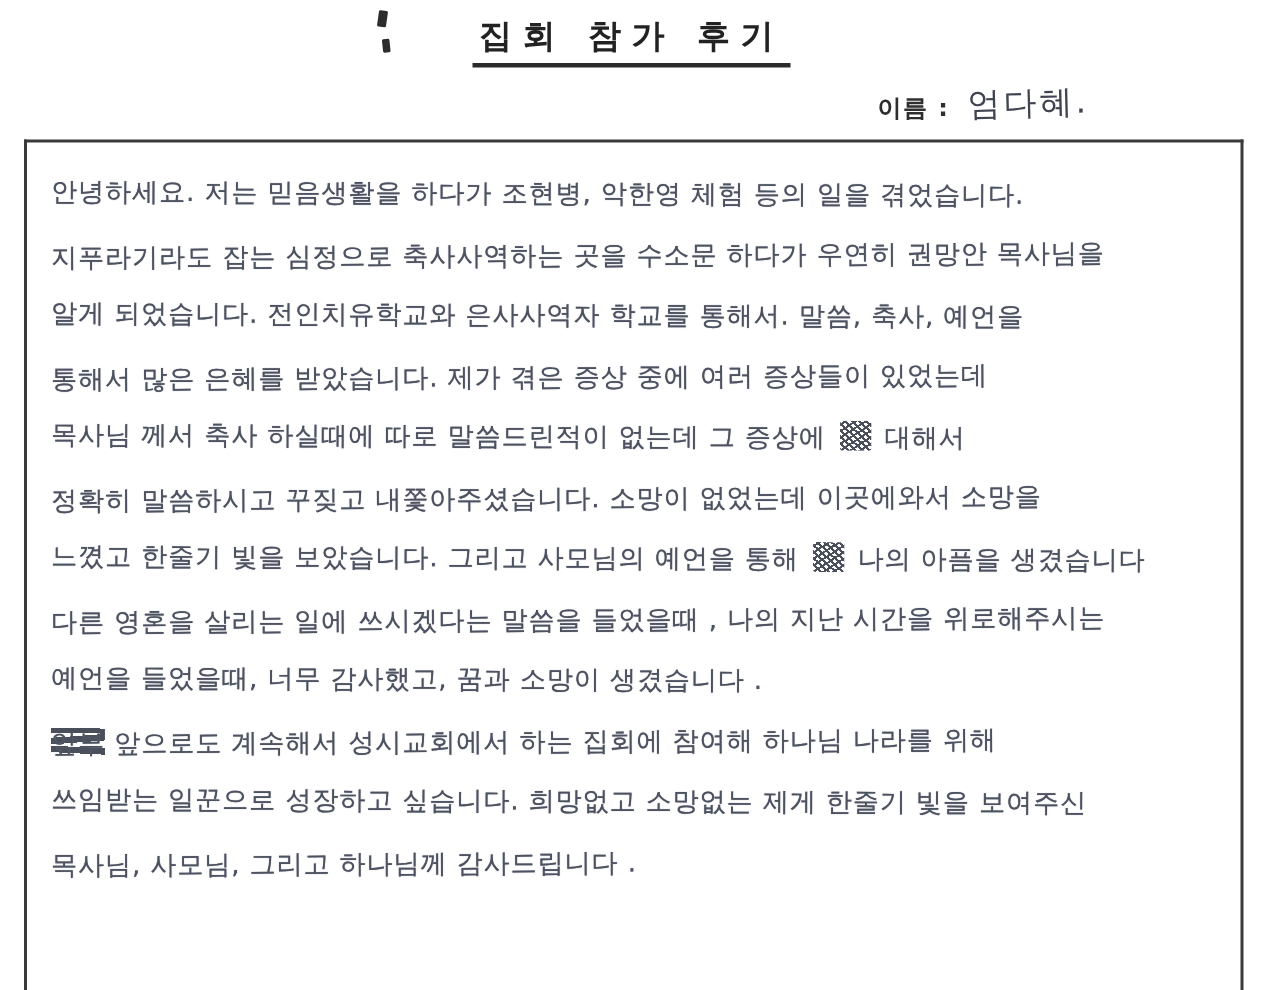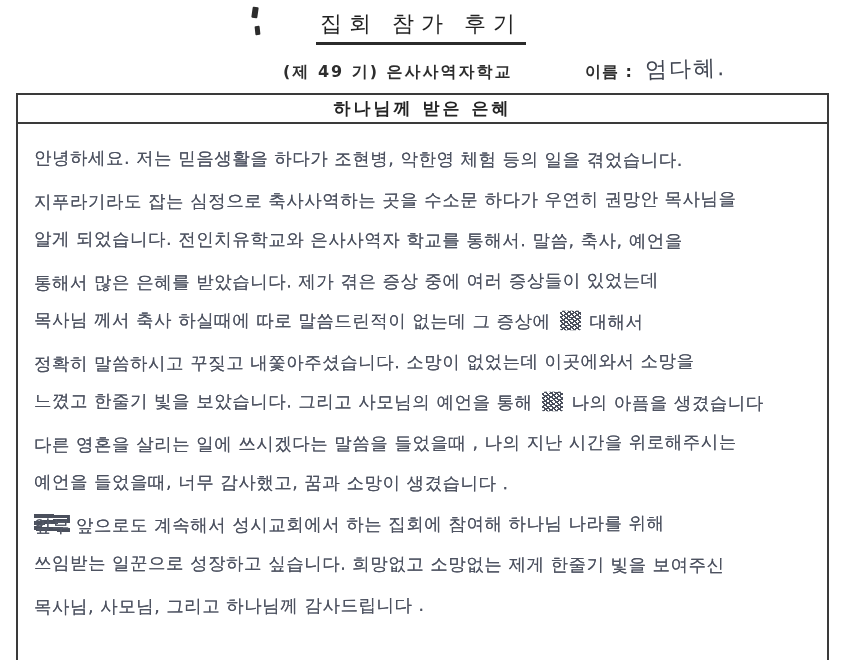--- a/index.html
+++ b/index.html
@@ -8,21 +8,21 @@
     width:842px;height:660px;
     background:#ffffff;
     overflow:hidden;
     font-family:"DejaVu Sans","Liberation Sans",sans-serif;
     color:#1a1a1a;
   }
   
   .title-wrap{text-align:center;margin-top:9px;}
   .doc-title{
     display:inline-block;
-    font-size:22px;font-weight:normal;letter-spacing:7px;
+    font-size:22px;font-weight:bold;letter-spacing:7px;
     color:#222;
     padding:0 4px 3px 4px;
     border-bottom:3px solid #2b2b2b;
   }
   
   .subrow{
     position:relative;height:30px;margin-top:13px;
     font-size:16px;font-weight:bold;color:#2e2e2e;
   }
   .session{position:absolute;left:283px;top:4px;letter-spacing:2px;}
@@ -79,27 +79,25 @@
 <div class="page">
 
   <div class="speck s1"></div>
   <div class="speck s2"></div>
 
   <div class="title-wrap">
     <span class="doc-title">집회 참가 후기</span>
   </div>
 
   <div class="subrow">
-    <span class="session">(제 49 기) 은사사역자학교</span>
     <span class="name-label">이름 :</span>
     <span class="name-value">엄다혜.</span>
   </div>
 
   <div class="grace-box">
-    <div class="box-header">하나님께 받은 은혜</div>
     <div class="box-body">
         <div class="hline"><span>안녕하세요. 저는 믿음생활을 하다가 조현병, 악한영 체험 등의  일을 겪었습니다.</span></div>
         <div class="hline"><span>지푸라기라도 잡는 심정으로 축사사역하는 곳을 수소문 하다가  우연히 권망안 목사님을</span></div>
         <div class="hline"><span>알게 되었습니다.  전인치유학교와  은사사역자 학교를 통해서.  말씀, 축사, 예언을</span></div>
         <div class="hline"><span>통해서 많은 은혜를 받았습니다.  제가 겪은 증상 중에 여러 증상들이  있었는데</span></div>
         <div class="hline"><span>목사님 께서 축사 하실때에 따로 말씀드린적이 없는데  그 증상에 </span><span class="scribble"></span><span> 대해서</span></div>
         <div class="hline"><span>정확히 말씀하시고 꾸짖고 내쫓아주셨습니다.  소망이 없었는데  이곳에와서  소망을</span></div>
         <div class="hline"><span>느꼈고 한줄기 빛을 보았습니다.  그리고 사모님의  예언을  통해 </span><span class="scribble"></span><span> 나의 아픔을 생겼습니다</span></div>
         <div class="hline"><span>다른 영혼을 살리는 일에 쓰시겠다는  말씀을 들었을때 , 나의 지난 시간을  위로해주시는</span></div>
         <div class="hline"><span>예언을 들었을때,  너무 감사했고,  꿈과 소망이  생겼습니다 .</span></div>

